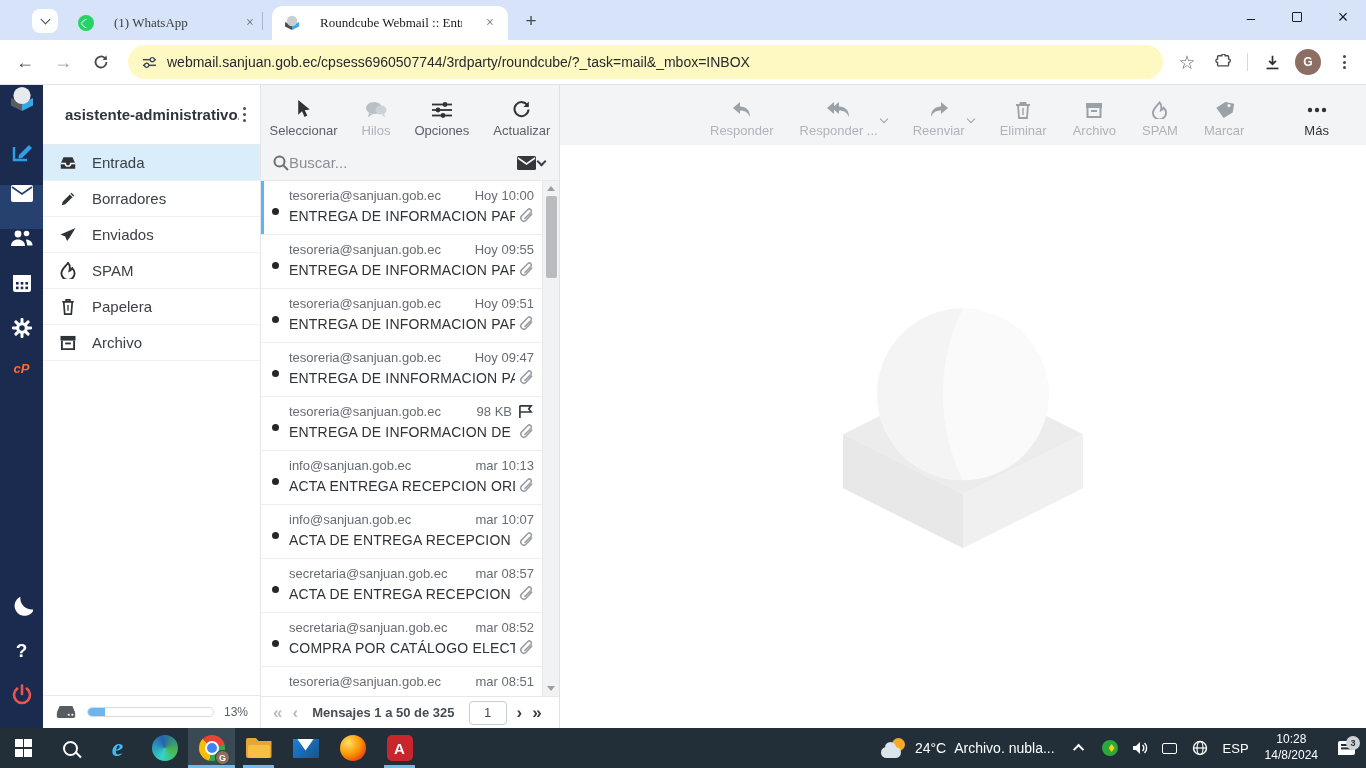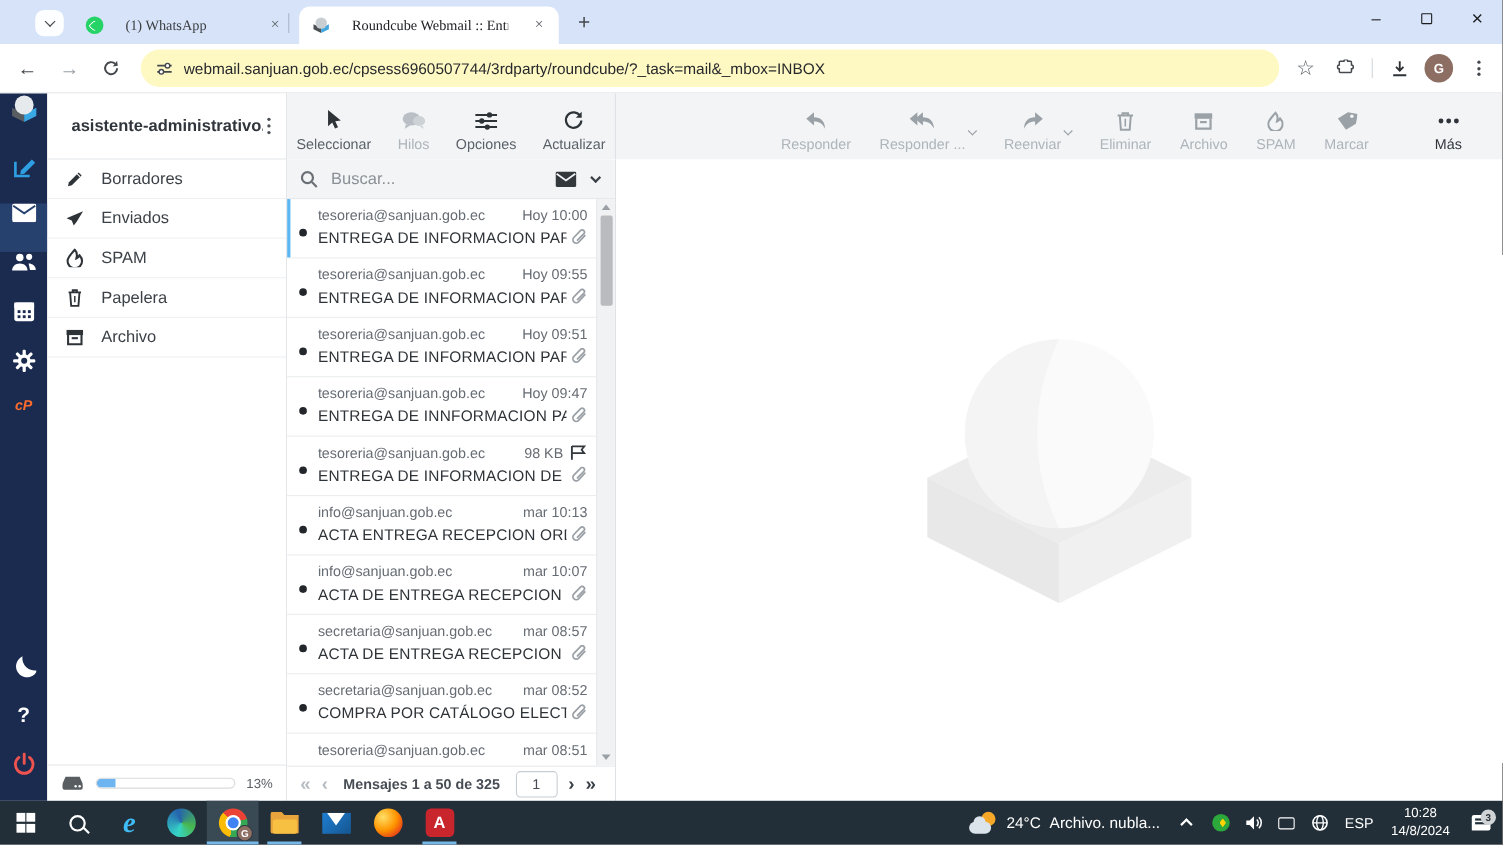--- a/index.html
+++ b/index.html
@@ -64,21 +64,21 @@
   .ts-right { flex:1; display:flex; align-items:flex-end; gap:26px; padding:0 0 7px 150px; }
   .tbtn { display:flex; flex-direction:column; align-items:center; gap:4px; font-size:13px; color:#5a6168; }
   .tbtn svg { display:block; }
   .tbtn.disabled { color:#adb4ba; }
   .tbtn.dark { color:#2e343a;margin-left:34px; }
   .tbtn-wrap { display:flex; align-items:flex-end; gap:3px; }
   .ddcaret { width:6px; height:6px; border-right:1.8px solid #9aa1a7; border-bottom:1.8px solid #9aa1a7; transform:rotate(45deg); margin-bottom:16px; }
   .below { flex:1; display:flex; min-height:0; }
   
   .listcol { width:299px; flex:0 0 299px; border-right:1px solid #dfe2e5; display:flex; flex-direction:column; background:#fff; position:relative; }
-  .searchrow { height:36px; flex:0 0 36px; background:#f3f4f6; border-bottom:1px solid #e6e8ea; display:flex; align-items:center; padding:0 10px 0 12px; gap:12px; }
+  .searchrow { height:36px; flex:0 0 36px; background:#f3f4f6; border-bottom:1px solid #e6e8ea; display:flex; align-items:center; padding:0 10px 0 12px; gap:0; }
   .searchinput { flex:1; border:none; outline:none; background:transparent; font-size:15px; color:#333; font-family:"Liberation Sans",sans-serif; min-width:0; }
   .searchinput::placeholder { color:#8a9096; }
   .srchev { width:7px; height:7px; border-right:2px solid #3a4046; border-bottom:2px solid #3a4046; transform:rotate(45deg); margin:-3px 4px 0 2px; }
   .rows { flex:1; overflow:hidden; position:relative; padding-right:17px; }
   .msgrow { height:54px; border-bottom:1px solid #ebedef; padding:7px 8px 0 28px; position:relative; }
   .msgrow.focused::before { content:""; position:absolute; left:0; top:0; bottom:0; width:3px; background:#59b6f3; }
   .msgline1 { display:flex; align-items:center; font-size:13px; color:#666c73; }
   .msgsender { flex:1; white-space:nowrap; overflow:hidden; }
   .msgmeta { white-space:nowrap; margin-left:6px; display:flex; align-items:center; gap:6px; }
   .msgline2 { display:flex; align-items:center; margin-top:5px; }
@@ -304,20 +304,27 @@
 
     <aside class="folders">
       <div class="accounthdr">
         <span class="accountname">asistente-administrativo...</span>
         <span class="acckebab">
             <i></i>
             <i></i>
             <i></i>
           </span>
       </div>
+      <div class="folderitem selected">
+        <svg width="18" height="14" viewBox="0 0 20 15">
+            <path d="M2 8 5 1h10l3 7v6H2z" fill="#2e3338"></path>
+            <path d="M2 8h5a3 3 0 0 0 6 0h5" fill="none" stroke="#fff" stroke-width="1.6"></path>
+          </svg>
+        <span>Entrada</span>
+      </div>
       <div class="folderitem">
         <svg width="18" height="16" viewBox="0 0 18 18">
             <path d="M2 16l1-4L13 2l3 3L6 15z" fill="#2e3338"></path>
             <path d="M11.5 3.5l3 3" stroke="#fff" stroke-width="1.2"></path>
           </svg>
         <span>Borradores</span>
       </div>
       <div class="folderitem">
         <svg width="18" height="15" viewBox="0 0 18 16">
             <path d="M17 1 1 8l5 2 2 5 3-4 6-10z" fill="#2e3338"></path>

